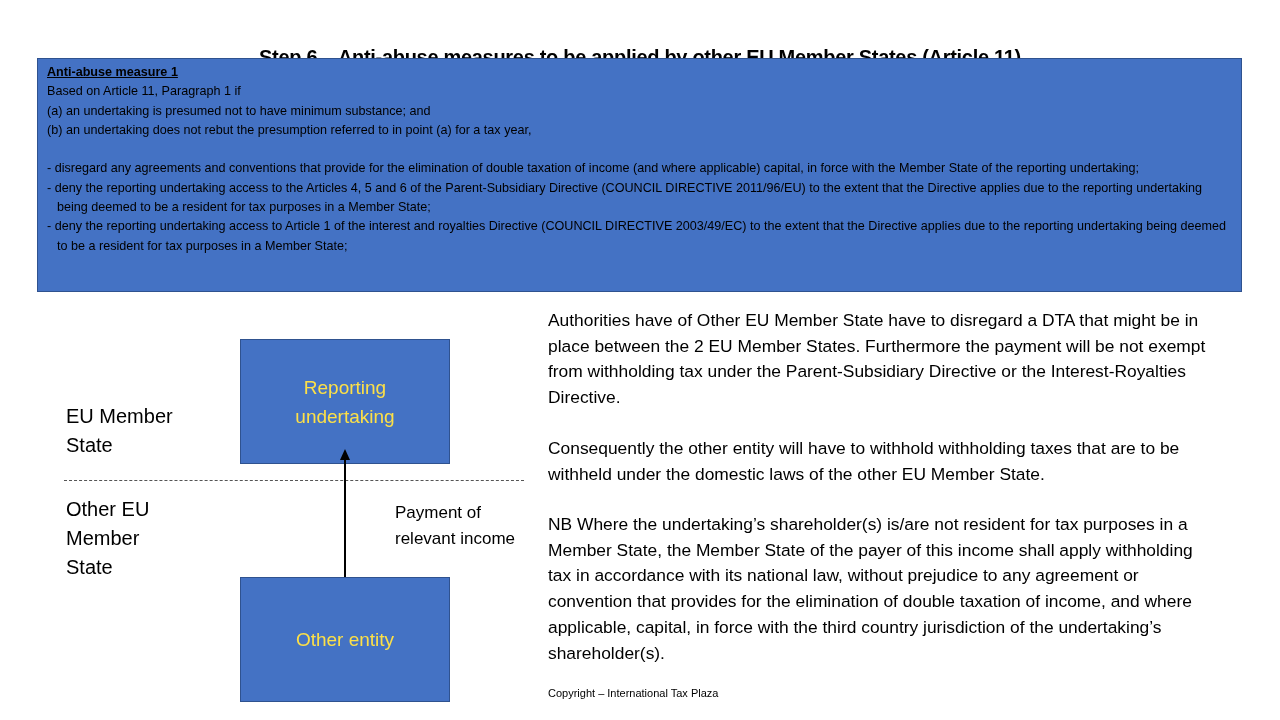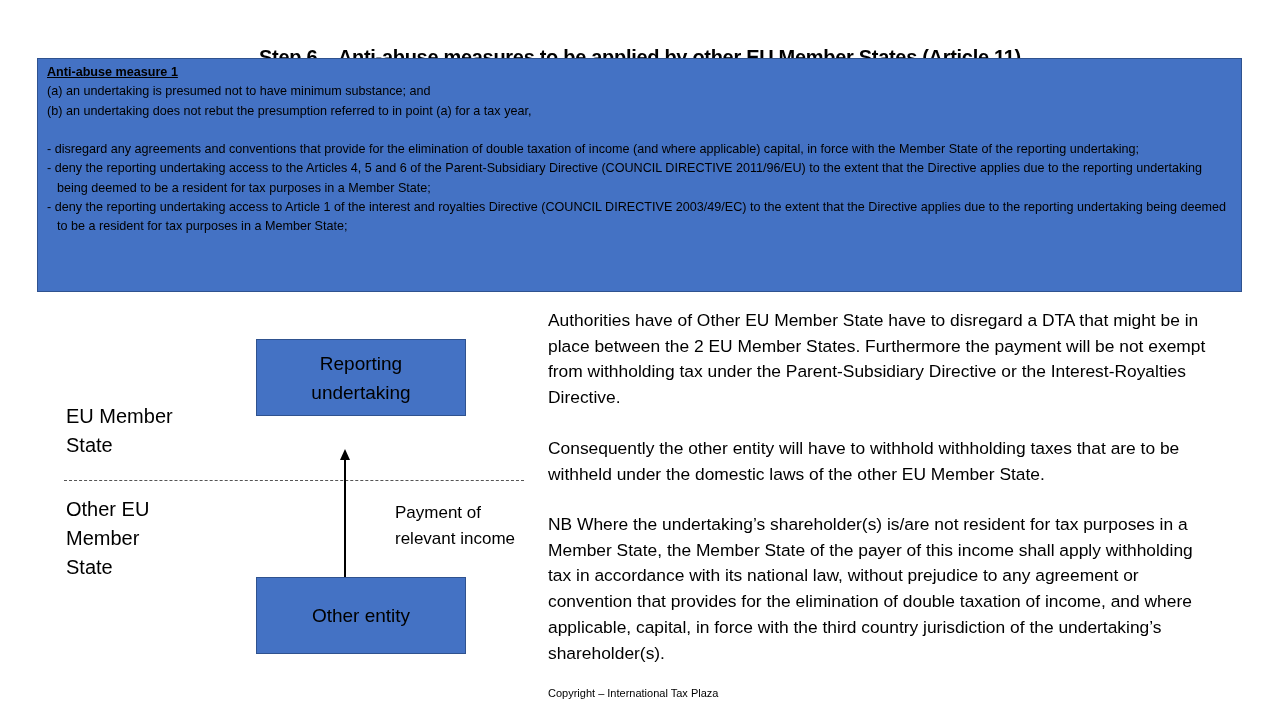--- a/index.html
+++ b/index.html
@@ -16,23 +16,23 @@
       background: #4472c4; border: 1px solid #2f528f; box-sizing: border-box;
       color: #000000; font-size: 12.6px; line-height: 19.3px; padding: 4px 9px;
     }
     .measure-box .heading { font-weight: bold; text-decoration: underline; }
     .measure-box .blank { height: 19.3px; }
     .measure-box .bullet { padding-left: 10px; text-indent: -10px; }
     .region-label {
       position: absolute; left: 66px; font-size: 20px; line-height: 29px;
     }
     .entity-box {
-      position: absolute; left: 256px; width: 210px; height: 77px;
+      position: absolute; left: 240px; width: 210px; height: 125px;
       background: #4472c4; border: 1px solid #2f528f; box-sizing: border-box;
-      color: #000000; font-size: 19px; line-height: 29px;
+      color: #fde047; font-size: 19px; line-height: 29px;
       display: flex; align-items: center; justify-content: center; text-align: center;
     }
     .divider {
       position: absolute; left: 64px; top: 480px; width: 460px; height: 0;
       border-top: 1.5px dashed #555;
     }
     .arrow-line { position: absolute; left: 0; top: 0; }
     .payment-label {
       position: absolute; left: 355px; top: 500px; font-size: 17px; line-height: 26px; margin-left: 40px;
     }
@@ -43,20 +43,21 @@
       position: absolute; left: 548px; top: 687px; font-size: 11px;
     }
   </style>
 </head>
 <body>
 
 <div class="title">Step 6 – Anti-abuse measures to be applied by other EU Member States (Article 11)</div>
 
 <div class="measure-box">
   <div class="heading">Anti-abuse measure 1</div>
+  <div>Based on Article 11, Paragraph 1 if</div>
   <div>(a) an undertaking is presumed not to have minimum  substance; and</div>
   <div>(b) an undertaking does not rebut the presumption  referred to in point (a) for a tax year,</div>
   <div class="blank"></div>
   <div class="bullet">-  disregard any agreements and conventions that provide for the elimination of double taxation of income (and where applicable) capital, in force with the Member State of the reporting undertaking;</div>
   <div class="bullet">-  deny the reporting undertaking access to the Articles 4, 5 and 6 of the Parent-Subsidiary Directive (COUNCIL DIRECTIVE 2011/96/EU) to the extent that the Directive applies due to the reporting undertaking being deemed to be a resident for tax purposes in a Member State;</div>
   <div class="bullet">-  deny the reporting undertaking access to Article 1 of the interest and royalties Directive (COUNCIL DIRECTIVE 2003/49/EC) to the extent that the Directive applies due to the reporting undertaking being deemed to be a resident for tax purposes in a Member State;</div>
 </div>
 
 <div class="region-label" style="top:402px; width:130px;">EU Member State</div>
 <div class="region-label" style="top:495px; width:100px;">Other EU Member State</div>

